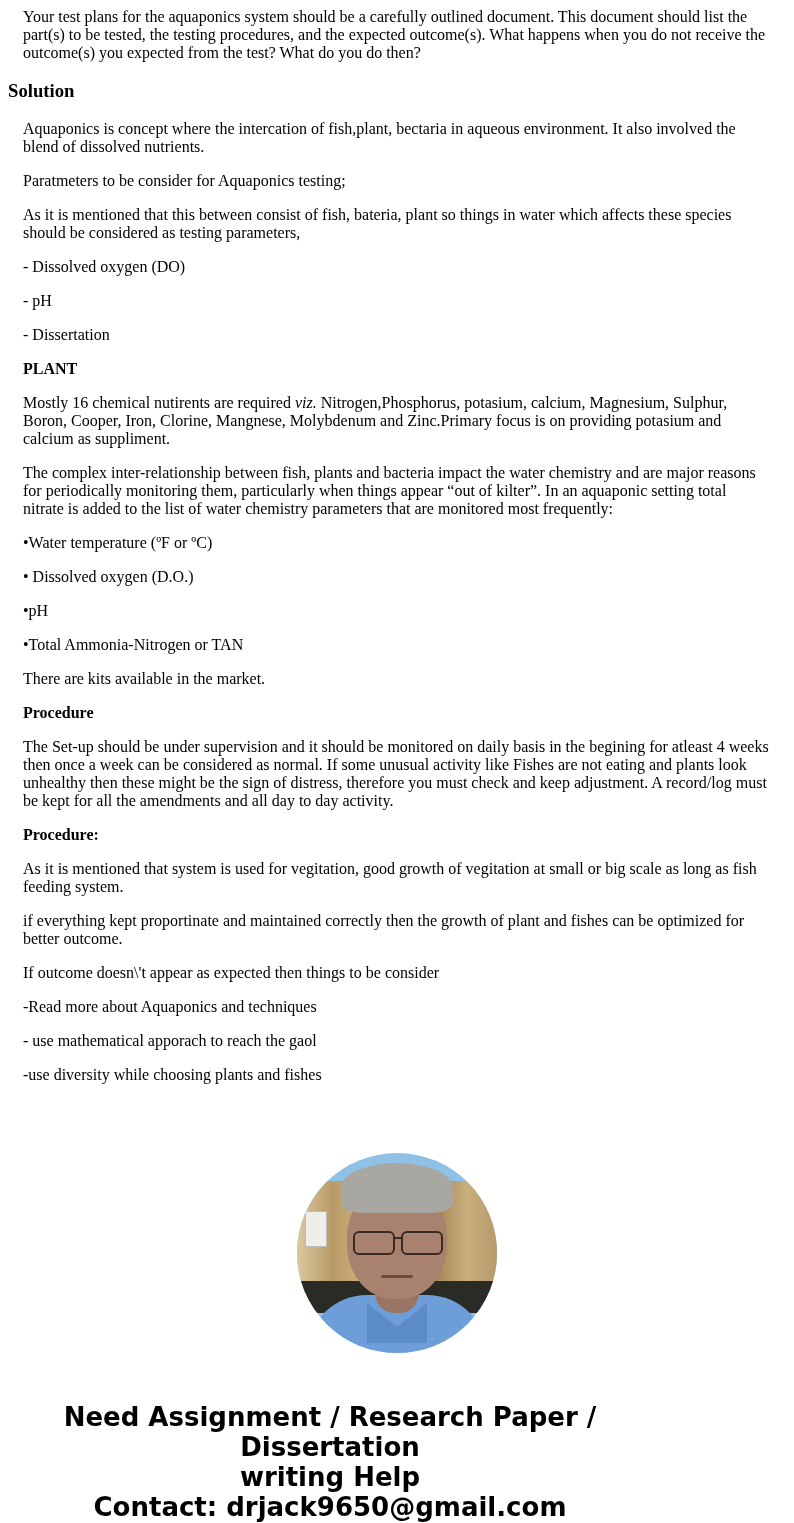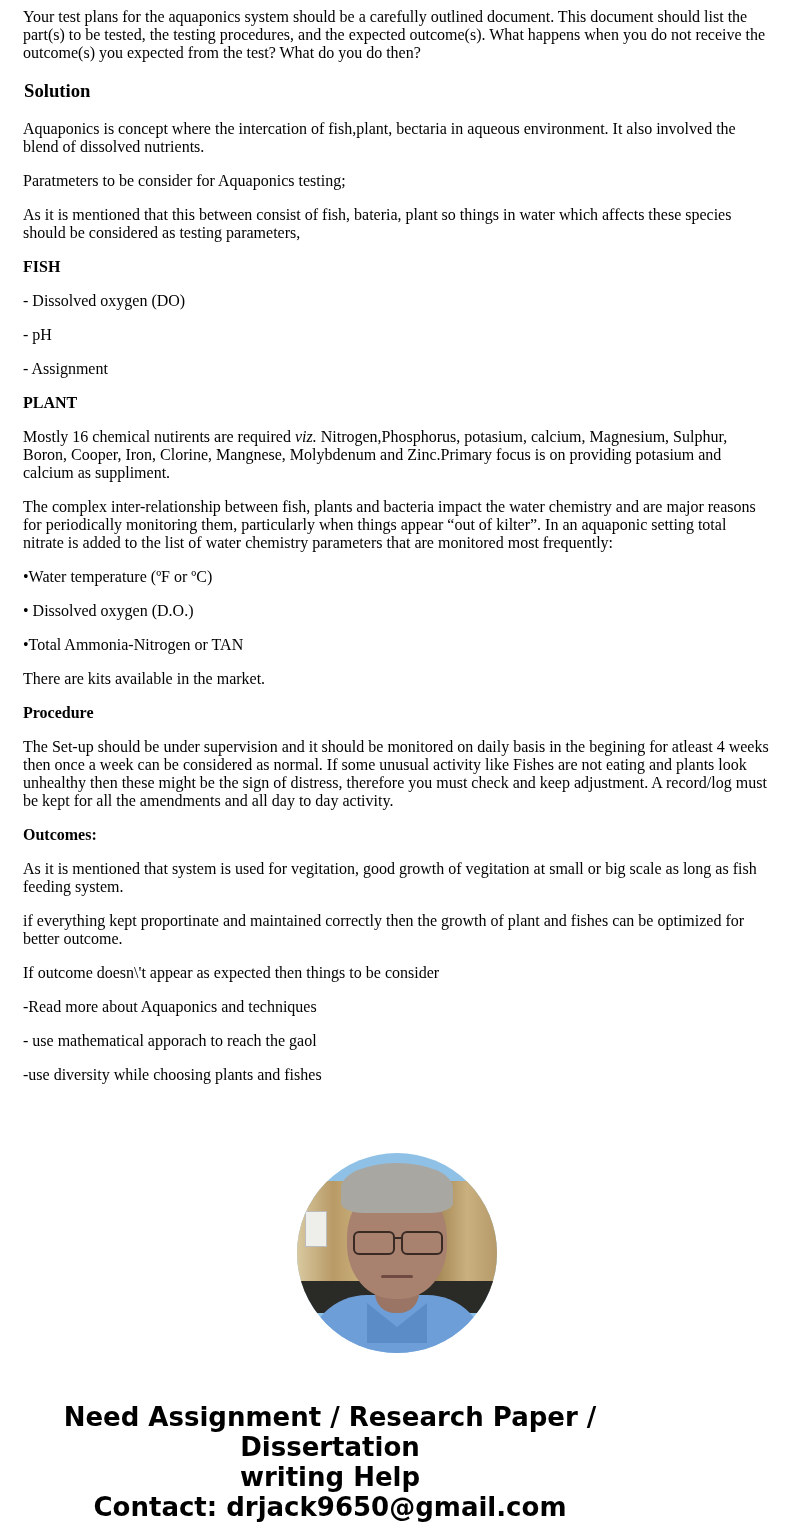--- a/index.html
+++ b/index.html
@@ -21,21 +21,21 @@
     }
     .content p {
       margin: 16px 15px;
     }
     .content p.first {
       margin-top: 8px;
     }
     h3.solution-heading {
       font-size: 18.7px;
       font-weight: bold;
-      margin: 18px 16px;
+      margin: 18px 0;
       line-height: 22px;
     }
     .bold { font-weight: bold; }
     .italic { font-style: italic; }
 
     .avatar-wrap {
       position: absolute;
       left: 297px;
       top: 1153px;
       width: 200px;
@@ -150,40 +150,40 @@
   <p class="first">Your test plans for the aquaponics system should be a carefully outlined document. This document should list the part(s) to be tested, the testing procedures, and the expected outcome(s). What happens when you do not receive the outcome(s) you expected from the test? What do you do then?</p>
 
   <h3 class="solution-heading">Solution</h3>
 
   <p>Aquaponics is concept where the intercation of fish,plant, bectaria in aqueous environment. It also involved the blend of dissolved nutrients.</p>
 
   <p>Paratmeters to be consider for Aquaponics testing;</p>
 
   <p>As it is mentioned that this between consist of fish, bateria, plant so things in water which affects these species should be considered as testing parameters,</p>
 
-  <p class="bold">FISH</p>
   <p>- Dissolved oxygen (DO)</p>
   <p>- pH</p>
-  <p>- Assignment</p>
+  <p>- Dissertation</p>
 
   <p class="bold">PLANT</p>
   <p><span>Mostly 16 chemical nutirents are required </span><span class="italic">viz.</span><span> Nitrogen,Phosphorus, potasium, calcium, Magnesium, Sulphur, Boron, Cooper, Iron, Clorine, Mangnese, Molybdenum and Zinc.Primary focus is on providing potasium and calcium as suppliment.</span></p>
 
   <p>The complex inter-relationship between fish, plants and bacteria impact the water chemistry and are major reasons for periodically monitoring them, particularly when things appear “out of kilter”. In an aquaponic setting total nitrate is added to the list of water chemistry parameters that are monitored most frequently:</p>
 
   <p>•Water temperature (ºF or ºC)</p>
   <p>• Dissolved oxygen (D.O.)</p>
+  <p>•pH</p>
   <p>•Total Ammonia-Nitrogen or TAN</p>
 
   <p>There are kits available in the market.</p>
 
   <p class="bold">Procedure</p>
   <p>The Set-up should be under supervision and it should be monitored on daily basis in the begining for atleast 4 weeks then once a week can be considered as normal. If some unusual activity like Fishes are not eating and plants look unhealthy then these might be the sign of distress, therefore you must check and keep adjustment. A record/log must be kept for all the amendments and all day to day activity.</p>
 
-  <p class="bold">Outcomes:</p>
+  <p class="bold">Procedure:</p>
   <p>As it is mentioned that system is used for vegitation, good growth of vegitation at small or big scale as long as fish feeding system.</p>
   <p>if everything kept proportinate and maintained correctly then the growth of plant and fishes can be optimized for better outcome.</p>
   <p>If outcome doesn\'t appear as expected then things to be consider</p>
 
   <p>-Read more about Aquaponics and techniques</p>
   <p>- use mathematical apporach to reach the gaol</p>
   <p>-use diversity while choosing plants and fishes</p>
 
 </div>
 

